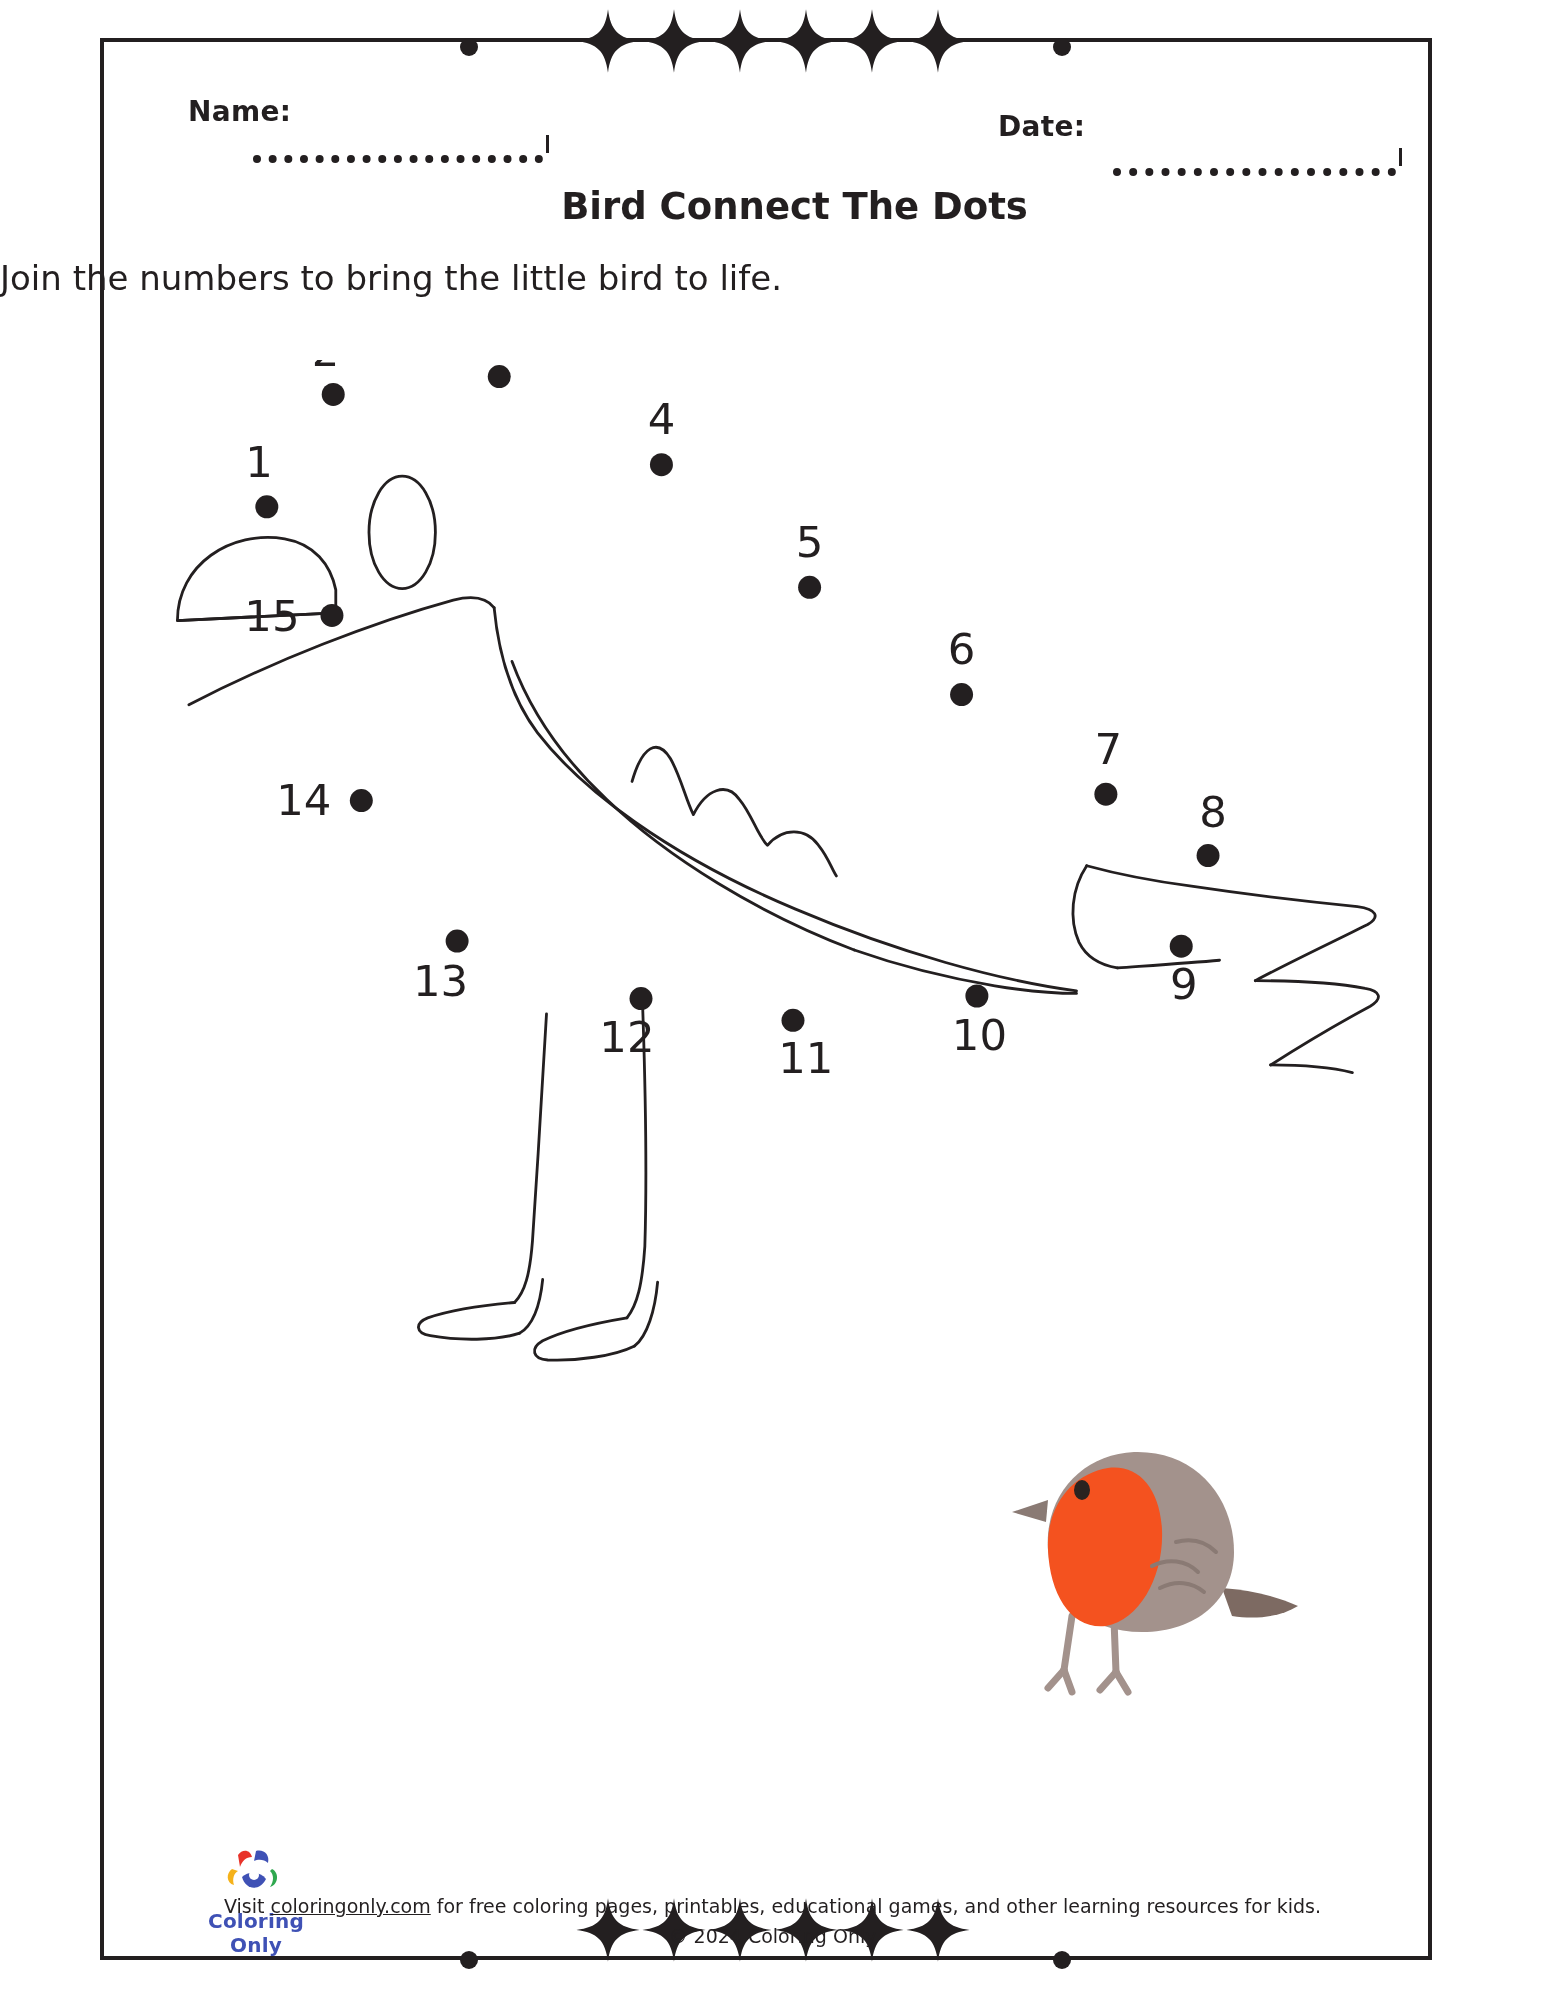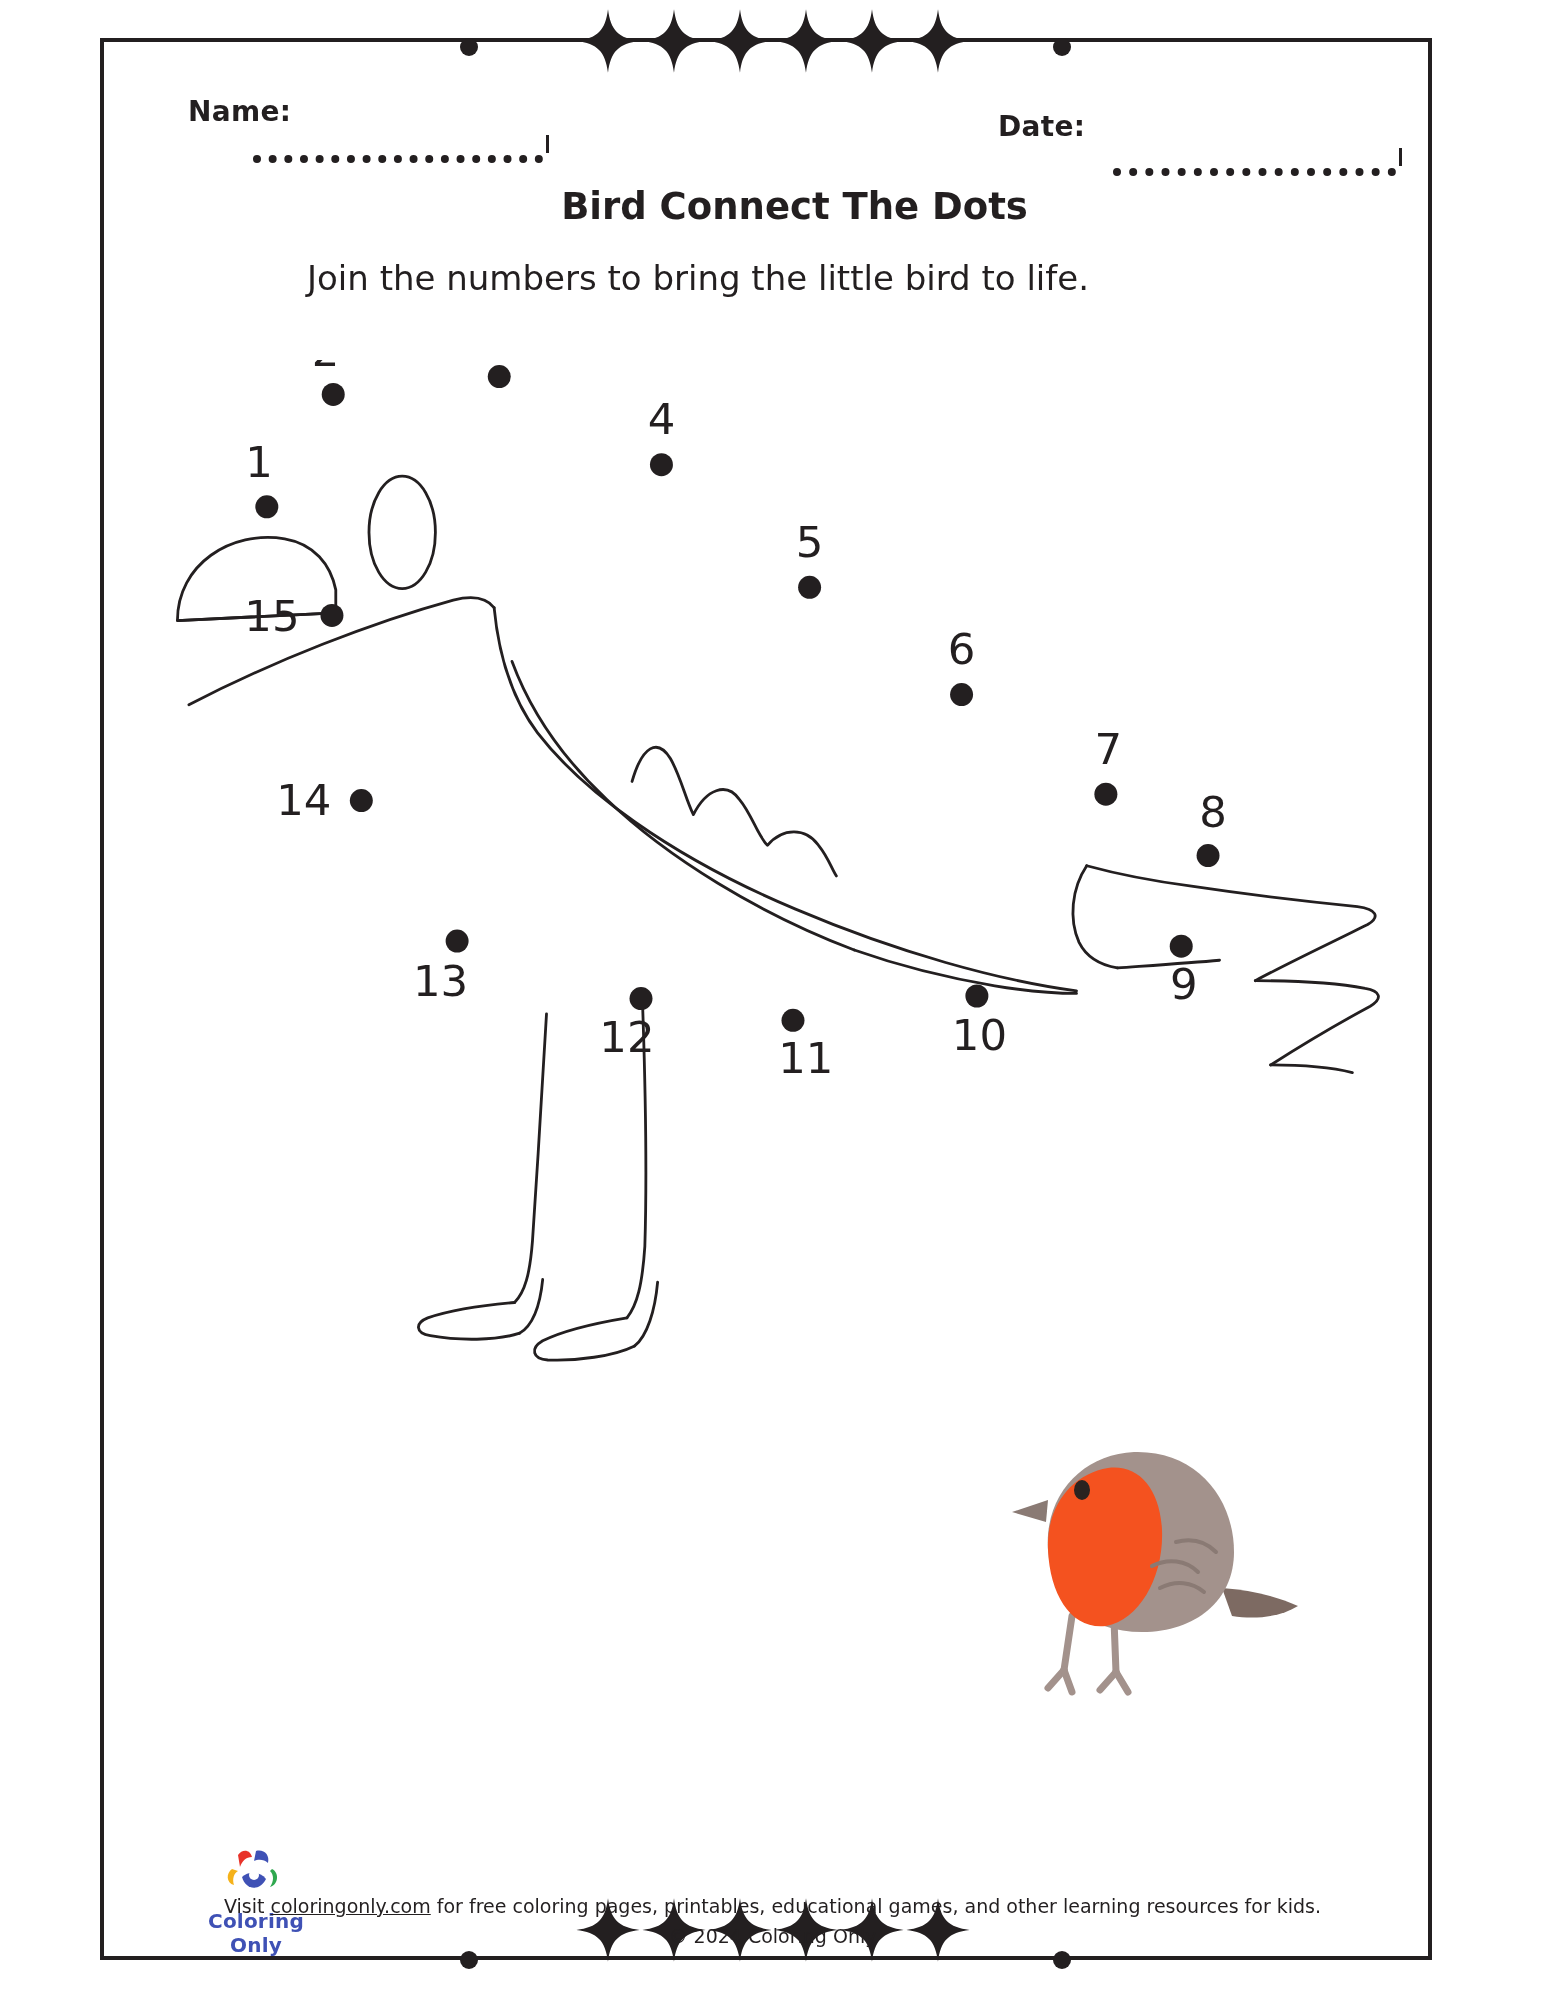--- a/index.html
+++ b/index.html
@@ -89,23 +89,22 @@
     left: 0;
     width: 1545px;
     text-align: center;
     font-size: 37px;
     font-weight: bold;
     color: #231f20;
     font-family: "DejaVu Sans", sans-serif;
   }
   .subtitle {
     position: absolute;
-    left: 14px;
+    left: 0;
     width: 1368px;
-    text-align: center;
     font-size: 34px;
     color: #231f20;
   }
 
   
   .puzzle {
     position: absolute;
     left: 130px;
     top: 360px;
     width: 1280px;

